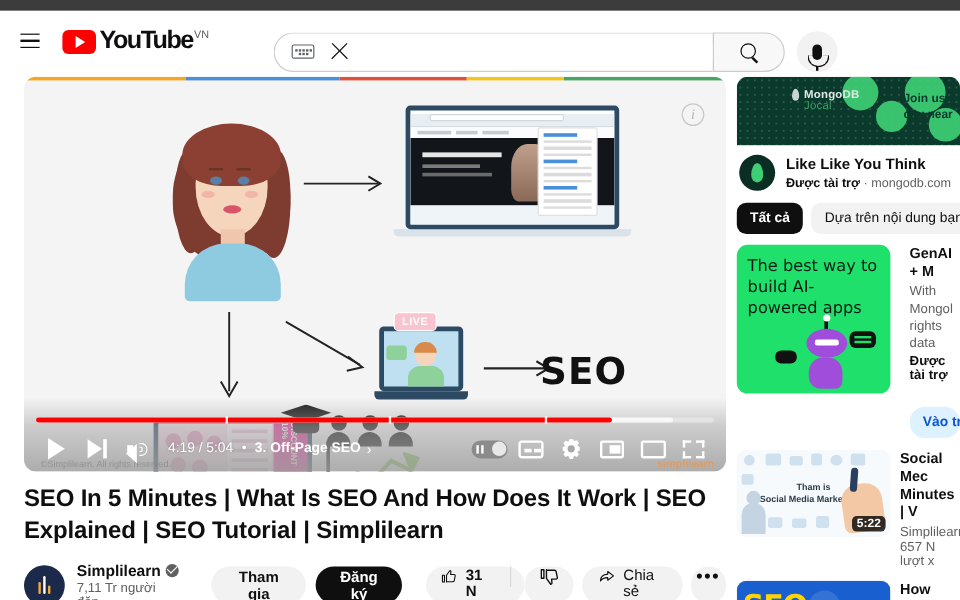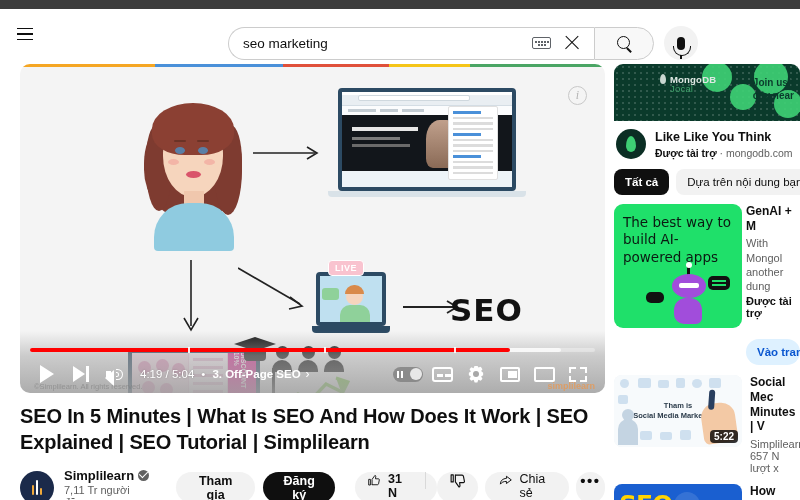--- a/index.html
+++ b/index.html
@@ -435,21 +435,21 @@
   .ad-sub span { color: #606060; }
 
   .chips { display: flex; gap: 7px; margin-top: 6px; }
   .chip {
     height: 26px; padding: 0 11px; border-radius: 8px; background: #f2f2f2;
     font-size: 11.5px; display: flex; align-items: center; cursor: pointer;
     white-space: nowrap; font-weight: 500;
   }
   .chip.active { background: #0f0f0f; color: #fff; font-weight: bold; }
 
-  .promo { display: flex; gap: 4px; margin-top: 9px; }
+  .promo { display: flex; gap: 16px; margin-top: 9px; }
   .promo-thumb {
     width: 128px; height: 124px; background: #1fe06a; border-radius: 9px;
     position: relative; overflow: hidden; flex: 0 0 auto;
   }
   .promo-thumb .ptxt {
     position: absolute; left: 9px; top: 10px; font-size: 13.5px; color: #0b1a12;
     line-height: 1.28; width: 112px; font-family: "DejaVu Sans", sans-serif;
   }
   .promo-fig { position: absolute; right: 16px; bottom: 4px; width: 70px; height: 62px; }
   .pf-head { position: absolute; left: 16px; top: 12px; width: 34px; height: 24px; background: #a14ddb; border-radius: 17px/12px; }
@@ -518,24 +518,28 @@
 
   <div class="chrome-strip"></div>
 
   <div class="masthead">
     <div class="hamburger">
       <span></span>
         <span></span>
         <span></span>
     </div>
 
+    <div class="logo">
+      <div class="logo-play"></div>
+      <div class="logo-word">YouTube</div>
+      <div class="logo-cc">VN</div>
+    </div>
 
     <div class="search-wrap">
       <div class="search-box">
-        <input class="search-text" type="text" value="seo marketing" style="">
         <div class="kb-icon">
           <i></i>
             <i></i>
             <i></i>
             <i></i>
             <i></i>
             <i></i>
             <i></i>
             <i></i>
         </div>
@@ -849,21 +853,21 @@
           <div class="pf-b1"></div>
           <div class="pf-b2"></div>
           <div class="pf-head"></div>
           <div class="pf-mouth"></div>
           <div class="pf-body"></div>
         </div>
       </div>
       <div class="promo-text">
         <div class="promo-title">GenAI + M</div>
         <div class="promo-desc">With Mongol</div>
-        <div class="promo-desc" style="margin-top:0">another dung</div>
+        <div class="promo-desc" style="margin-top:0">rights data</div>
         <div class="promo-spons">Được tài trợ</div>
         <div class="promo-btn">Vào tran</div>
       </div>
     </div>
 
     <div class="vid-item">
       <div class="vid-thumb">
         <div class="vt-smm">
           <div class="vt-icon" style="left:6px;top:4px;width:9px;height:9px;border-radius:50%"></div>
           <div class="vt-icon" style="left:24px;top:3px;width:13px;height:10px"></div>

